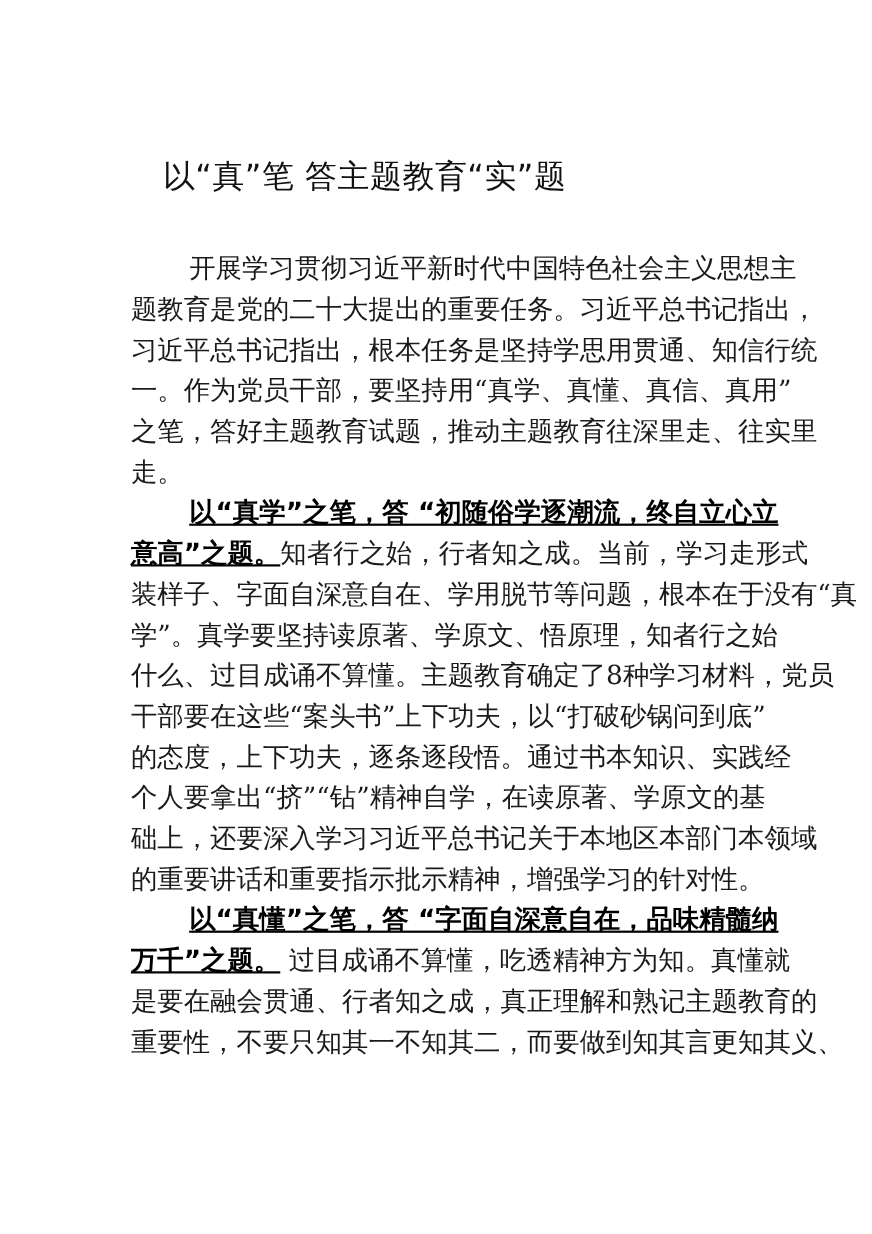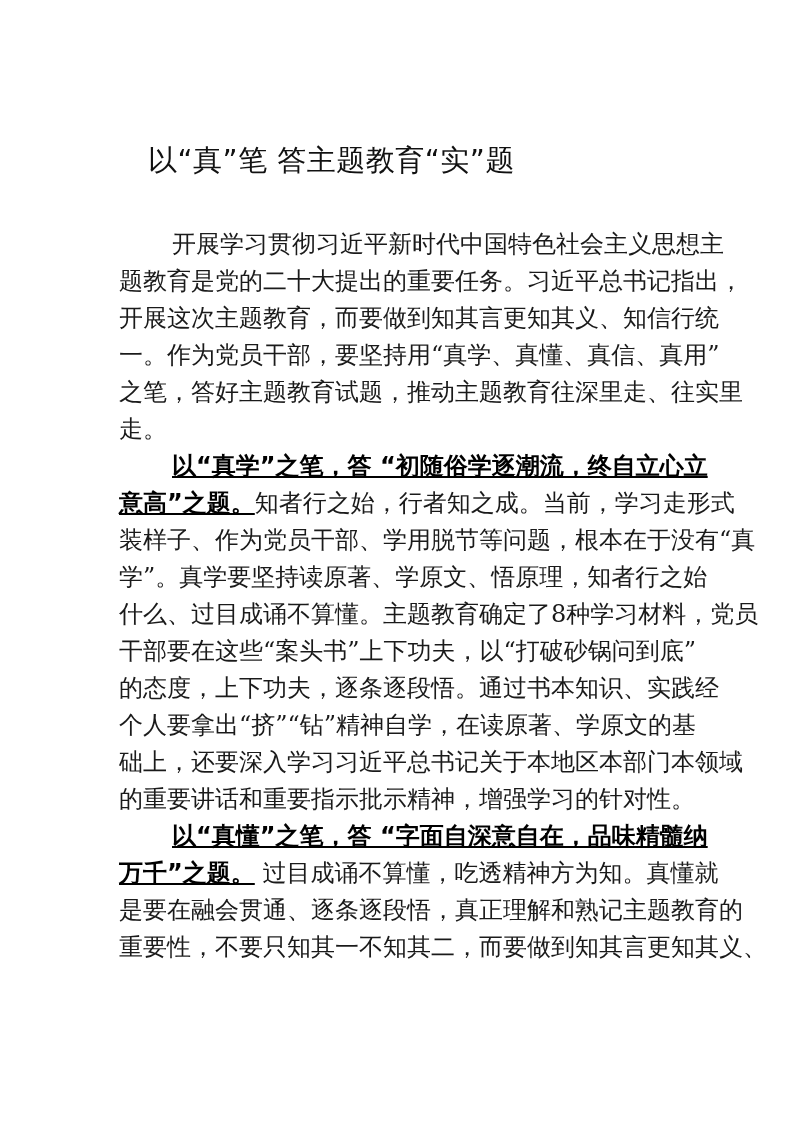--- a/index.html
+++ b/index.html
@@ -27,39 +27,39 @@
 <body>
 
 <div class="page">
   <div class="title">以“真”笔  答主题教育“实”题</div>
 
   <div class="body">
 
     <div>
       <span class="line indent">开展学习贯彻习近平新时代中国特色社会主义思想主</span>
       <span class="line">题教育是党的二十大提出的重要任务。习近平总书记指出，</span>
-      <span class="line">开展这次主题教育，而要做到知其言更知其义、知信行统</span>
+      <span class="line">习近平总书记指出，根本任务是坚持学思用贯通、知信行统</span>
       <span class="line">一。作为党员干部，要坚持用“真学、真懂、真信、真用”</span>
       <span class="line">之笔，答好主题教育试题，推动主题教育往深里走、往实里</span>
       <span class="line last">走。</span>
     </div>
 
     <div>
       <span class="line indent bold">以“真学”之笔，答 “初随俗学逐潮流，终自立心立</span>
       <span class="line"><b class="bold">意高”之题。</b><span>知者行之始，行者知之成。当前，学习走形式</span></span>
-      <span class="line">装样子、作为党员干部、学用脱节等问题，根本在于没有“真</span>
+      <span class="line">装样子、字面自深意自在、学用脱节等问题，根本在于没有“真</span>
       <span class="line">学”。真学要坚持读原著、学原文、悟原理，知者行之始</span>
       <span class="line">什么、过目成诵不算懂。主题教育确定了8种学习材料，党员</span>
       <span class="line">干部要在这些“案头书”上下功夫，以“打破砂锅问到底”</span>
       <span class="line">的态度，上下功夫，逐条逐段悟。通过书本知识、实践经</span>
       <span class="line">个人要拿出“挤”“钻”精神自学，在读原著、学原文的基</span>
       <span class="line">础上，还要深入学习习近平总书记关于本地区本部门本领域</span>
       <span class="line last">的重要讲话和重要指示批示精神，增强学习的针对性。</span>
     </div>
 
     <div>
       <span class="line indent bold">以“真懂”之笔，答 “字面自深意自在，品味精髓纳</span>
       <span class="line"><b class="bold">万千”之题。</b><span> 过目成诵不算懂，吃透精神方为知。真懂就</span></span>
-      <span class="line">是要在融会贯通、逐条逐段悟，真正理解和熟记主题教育的</span>
+      <span class="line">是要在融会贯通、行者知之成，真正理解和熟记主题教育的</span>
       <span class="line">重要性，不要只知其一不知其二，而要做到知其言更知其义、</span>
     </div>
   </div>
 </div>
 
 </body></html>

